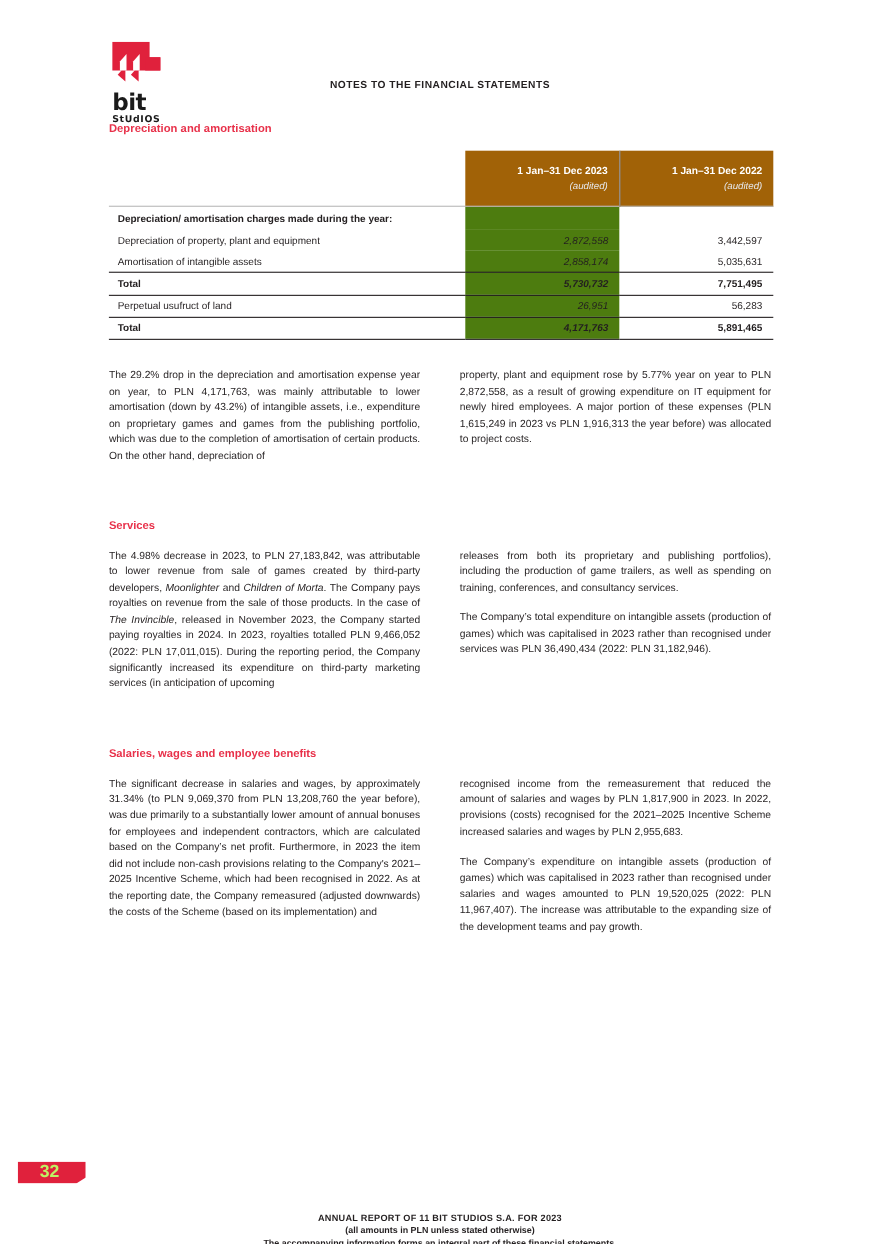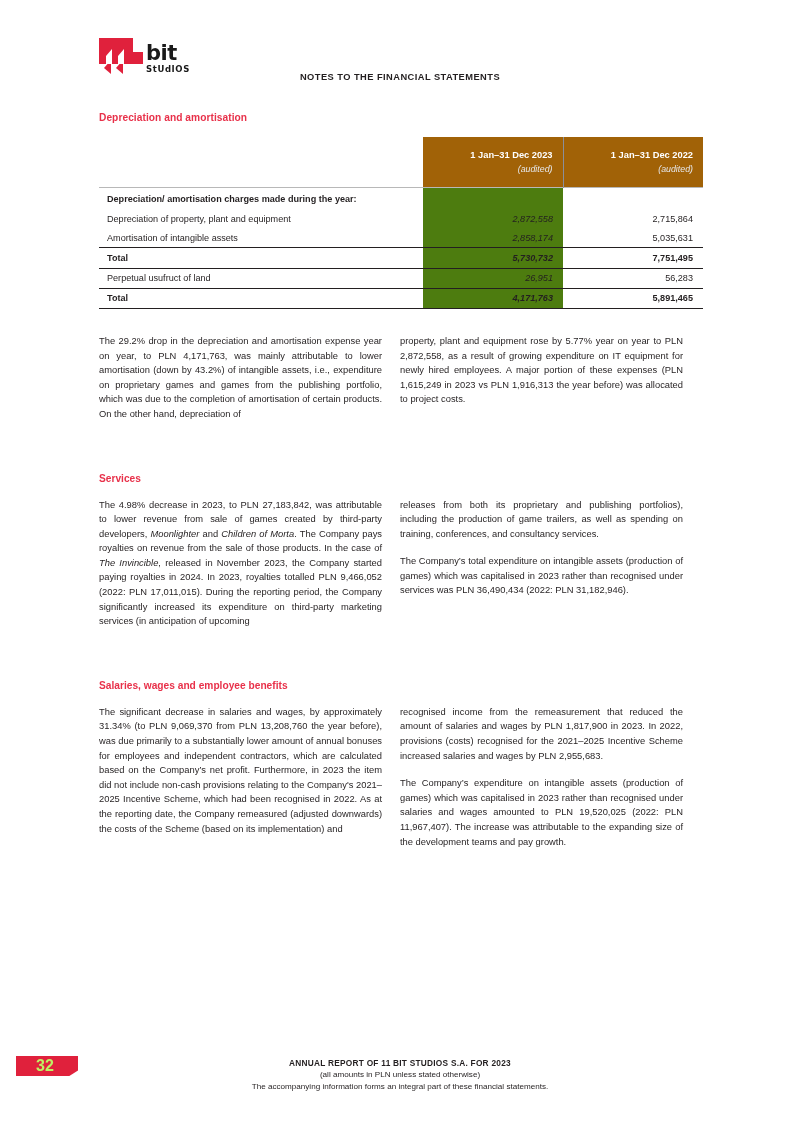--- a/index.html
+++ b/index.html
@@ -31,21 +31,22 @@
     left: 0;
     width: 800px;
     height: 56px;
   }
 
   .logo {
     position: absolute;
     left: 99px;
     top: 2px;
     display: flex;
-    align-items: flex-start;
+    align-items: flex-end;
+    flex-direction: column;
   }
 
   .logo-mark {
     width: 44px;
     height: 40px;
     position: relative;
     flex: none;
   }
 
   .logo-word {
@@ -157,21 +158,21 @@
   .fin-table tr.head-row td { font-weight: 700; padding-top: 5px; padding-bottom: 4px; }
   .fin-table tr.total-row td { font-weight: 700; }
 
   .fin-table tr.rule-top td      { border-top: 1.1px solid #231f20; }
   .fin-table tr.rule-bottom td   { border-bottom: 1.1px solid #231f20; }
   .fin-table tr.rule-thin-top td { border-top: 0.7px solid #b8b8b8; }
 
   
   .cols {
     display: flex;
-    gap: 18px;
+    gap: 36px;
     margin-top: 25px;
   }
 
   .col {
     width: 283px;
   }
 
   p.body {
     font-size: 9.35px;
     line-height: 14.6px;
@@ -227,26 +228,27 @@
     width: 800px;
     text-align: center;
   }
 
   .footer-line1 {
     font-size: 8.3px;
     font-weight: 700;
     letter-spacing: 0.25px;
     color: #231f20;
     line-height: 12px;
+    margin-top: 44px;
   }
 
   .footer-line2,
   .footer-line3 {
     font-size: 8.1px;
-    font-weight: 400;
+    font-weight: 700;
     color: #231f20;
     line-height: 12px;
   }
 </style>
 </head>
 <body>
 
 <div class="page">
 
   <div class="page-header">
@@ -296,21 +298,21 @@
       </thead>
       <tbody>
         <tr class="shade head-row rule-thin-top">
           <td class="label">Depreciation/ amortisation charges made during the year:</td>
           <td class="num col1"></td>
           <td class="num"></td>
         </tr>
         <tr class="shade">
           <td class="label">Depreciation of property, plant and equipment</td>
           <td class="num col1">2,872,558</td>
-          <td class="num">2,715,864</td>
+          <td class="num">3,442,597</td>
         </tr>
         <tr class="shade">
           <td class="label">Amortisation of intangible assets</td>
           <td class="num col1">2,858,174</td>
           <td class="num">5,035,631</td>
         </tr>
         <tr class="shade total-row rule-top rule-bottom">
           <td class="label">Total</td>
           <td class="num col1">5,730,732</td>
           <td class="num">7,751,495</td>

